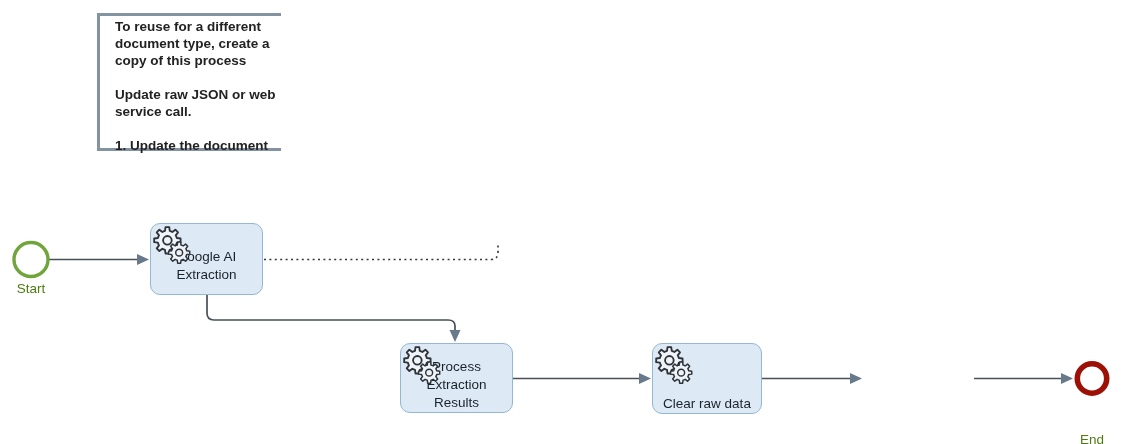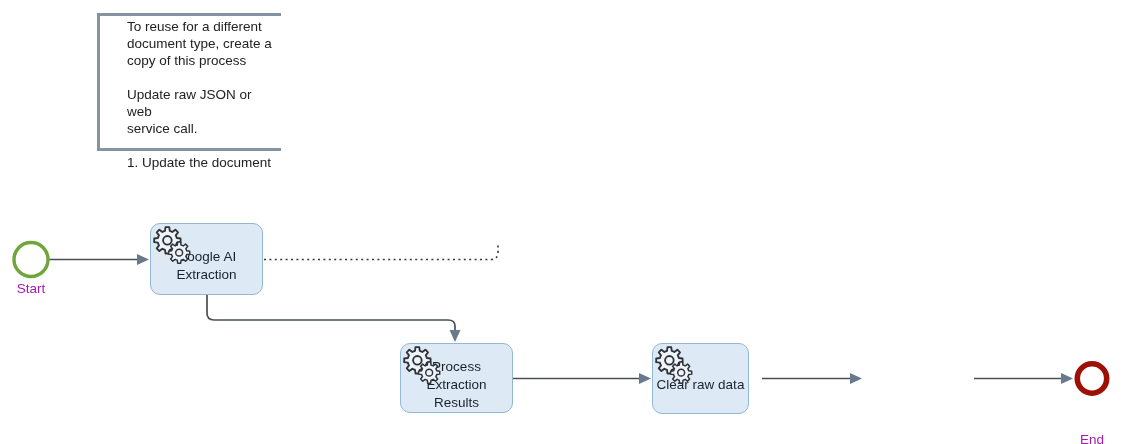--- a/index.html
+++ b/index.html
@@ -30,21 +30,21 @@
     position:absolute;box-sizing:border-box;
     border:3px solid #8493a2;border-right:none;
     background:transparent;z-index:1;
   }
   .annotation-text{
     white-space:pre-line;
     font-size:13.5px;line-height:17px;color:#222222;
   }
   .event-label{
     position:absolute;width:60px;text-align:center;
-    font-size:13.5px;color:#a21caf;z-index:3;
+    font-size:13.5px;color:#4d7c0f;z-index:3;
   }
   .flow{stroke:#474f57;stroke-width:1.7;fill:none;}
   .assoc{stroke:#34383c;stroke-width:1.6;fill:none;stroke-dasharray:2 3.4;}
   .arrow{fill:#68798c;stroke:none;}
 </style>
 </head>
 <body>
 
 <div class="canvas">
 
@@ -91,21 +91,21 @@
       <polygon class="arrow" points="1073,378.5 1061,373 1061,384"></polygon>
     </g>
     <g>
       <path class="assoc" d="M 264 259.5 H 491 Q 498 259.5 498 252 V 242"></path>
     </g>
     <circle cx="31" cy="259.5" r="17" fill="#ffffff" stroke="#6fa53a" stroke-width="3.4"></circle>
     <circle cx="1092" cy="378.5" r="14.7" fill="#ffffff" stroke="#9c1006" stroke-width="5.6"></circle>
   </svg>
 
   <div class="annotation" style="left:97px;top:13px;width:184px;height:138px;">
-    <div class="annotation-text" style="padding:2px 4px 0 27px;">To reuse for a different
+    <div class="annotation-text" style="padding:2px 4px 0 15px;font-weight:bold;">To reuse for a different
 document type, create a
 copy of this process
 
 Update raw JSON or web
 service call.
 
 1. Update the document</div>
   </div>
 
   <div class="task" style="left:150px;top:223px;width:113px;height:72px;">
@@ -115,21 +115,21 @@
     <span class="task-label">Google AI Extraction</span>
   </div>
 
   <div class="task" style="left:400px;top:343px;width:113px;height:70px;">
     <svg class="task-icon" style="left:1px;top:2px;" width="41" height="41" viewBox="0 0 40 40">
         <use href="#gears"></use>
       </svg>
     <span class="task-label">Process Extraction Results</span>
   </div>
 
-  <div class="task" style="left:652px;top:343px;width:97px;height:71px;">
+  <div class="task" style="left:652px;top:343px;width:110px;height:71px;align-items:flex-end;">
     <svg class="task-icon" style="left:1px;top:2px;" width="41" height="41" viewBox="0 0 40 40">
         <use href="#gears"></use>
       </svg>
     <span class="task-label">Clear raw data</span>
   </div>
 
 
   <div class="event-label" style="left:1px;top:281px;">Start</div>
   <div class="event-label" style="left:1062px;top:399px;margin-top:33px;">End</div>
 

